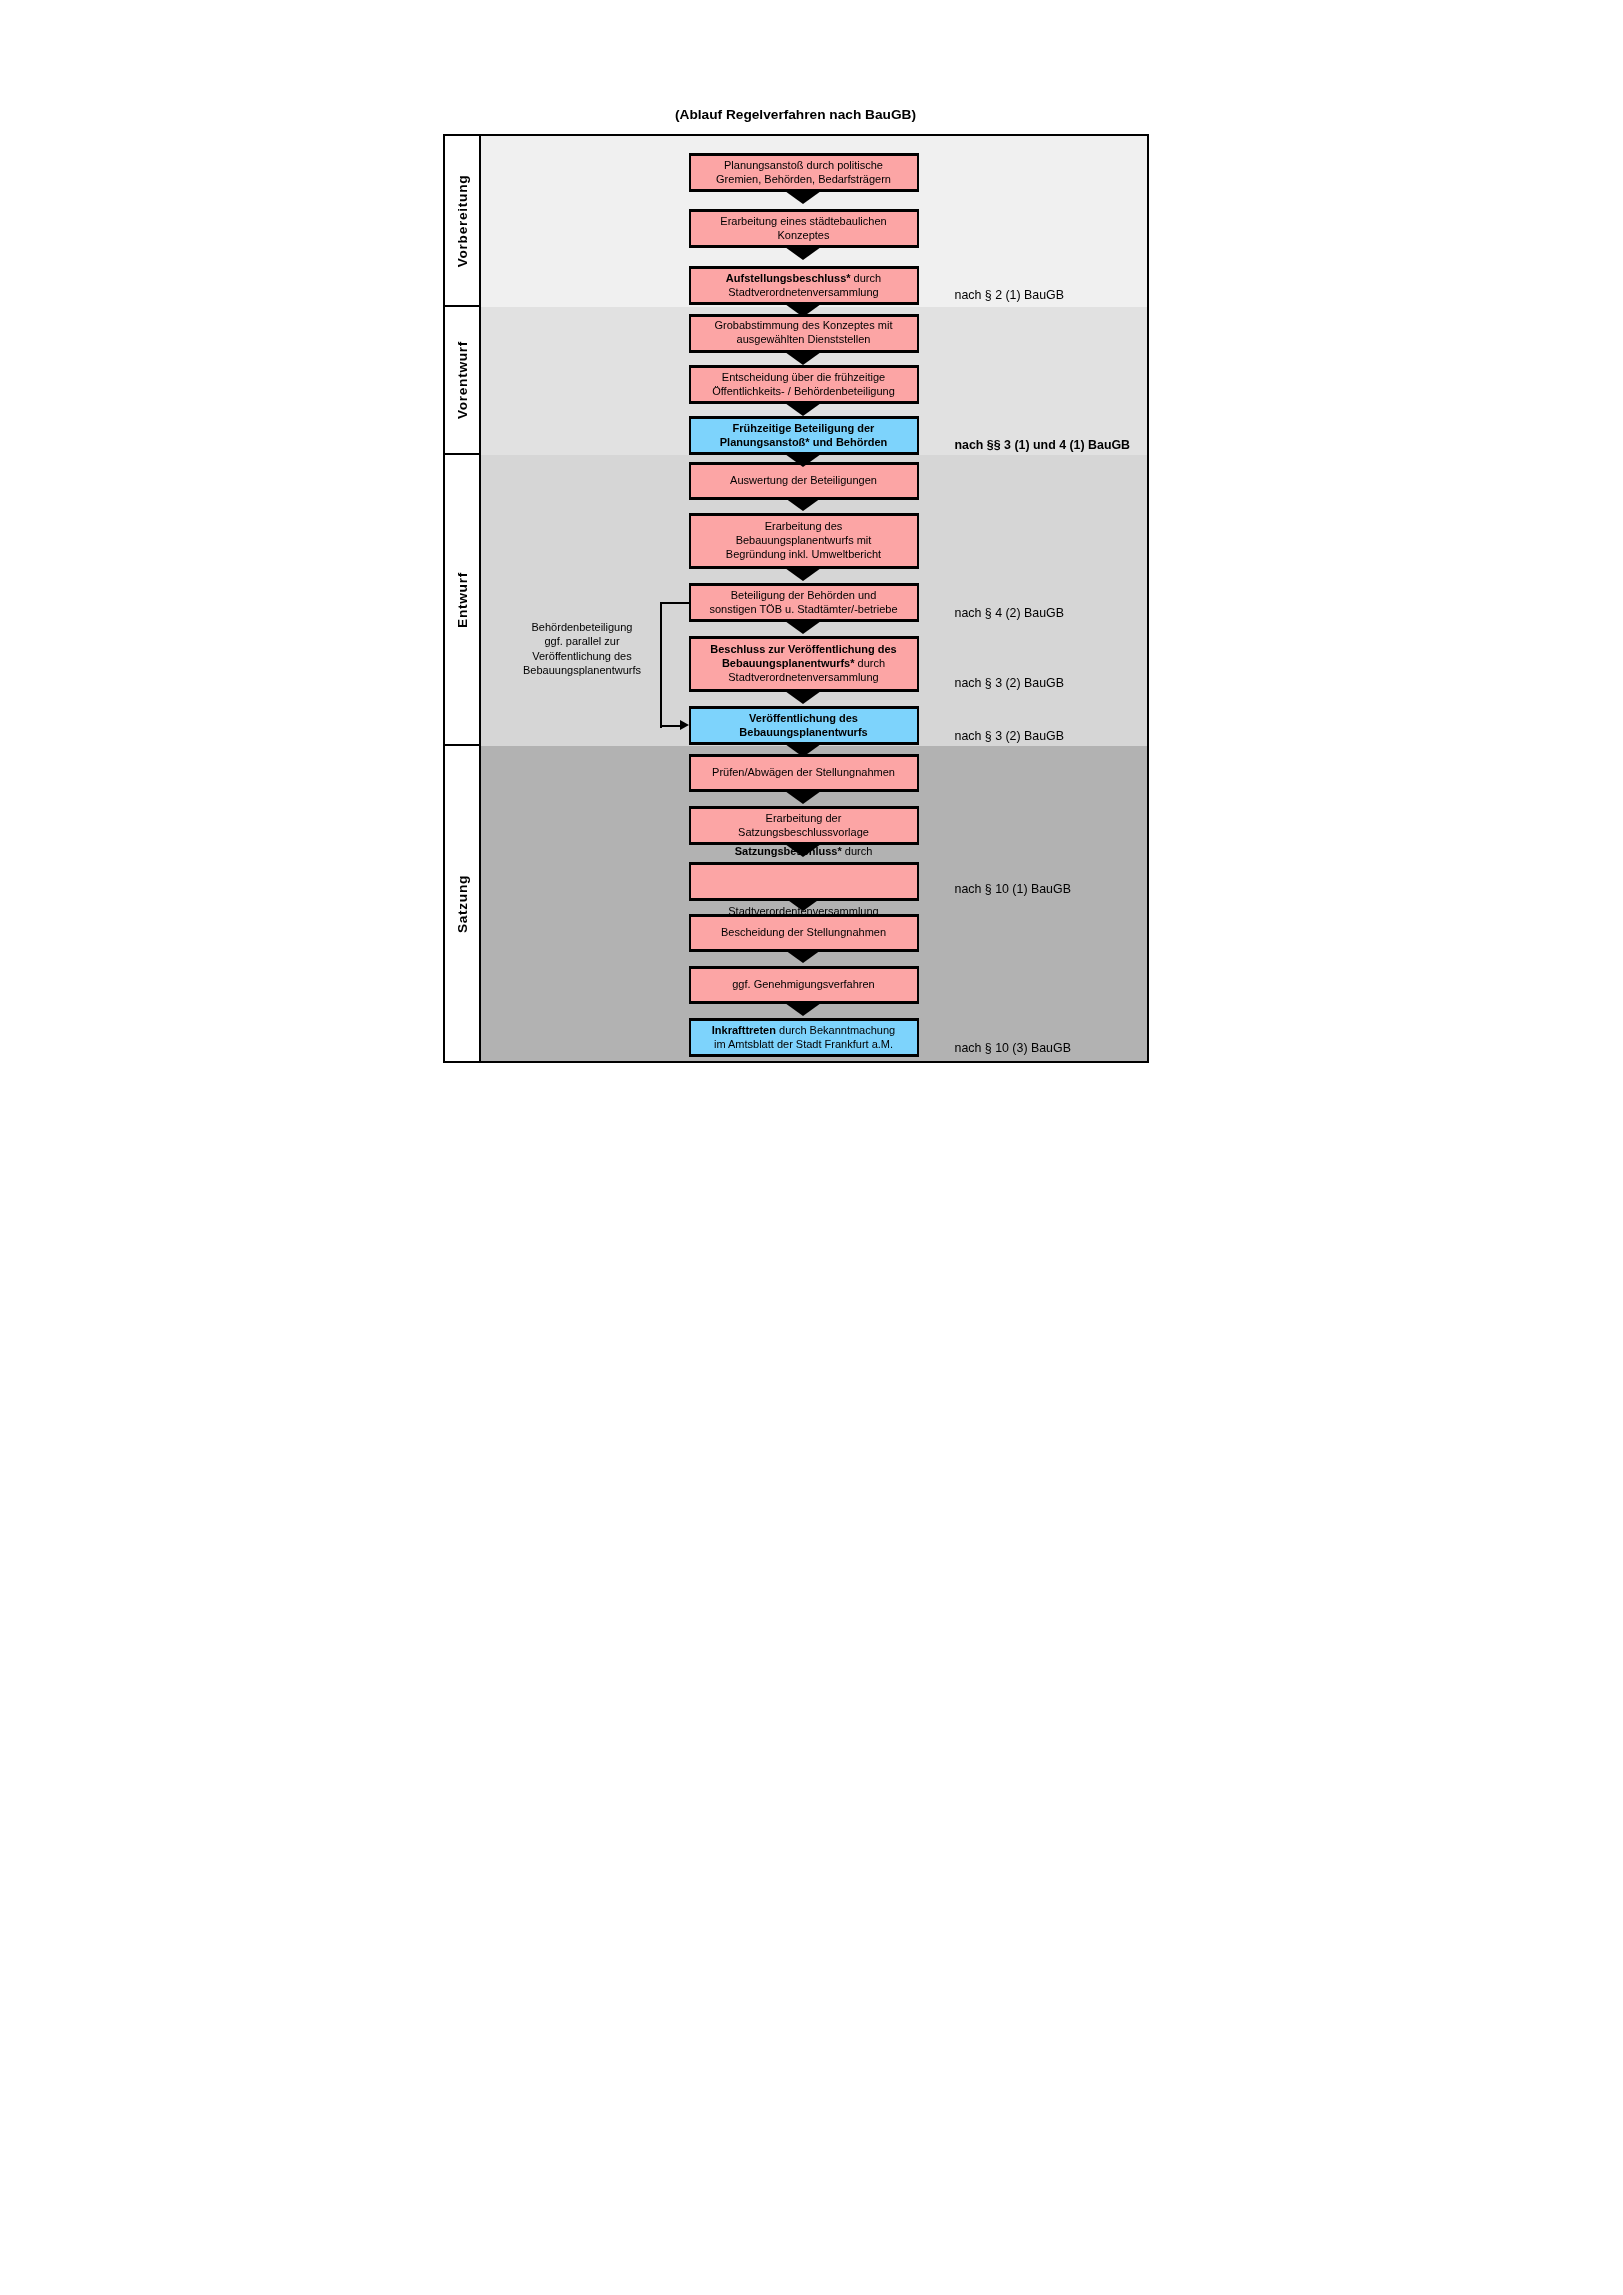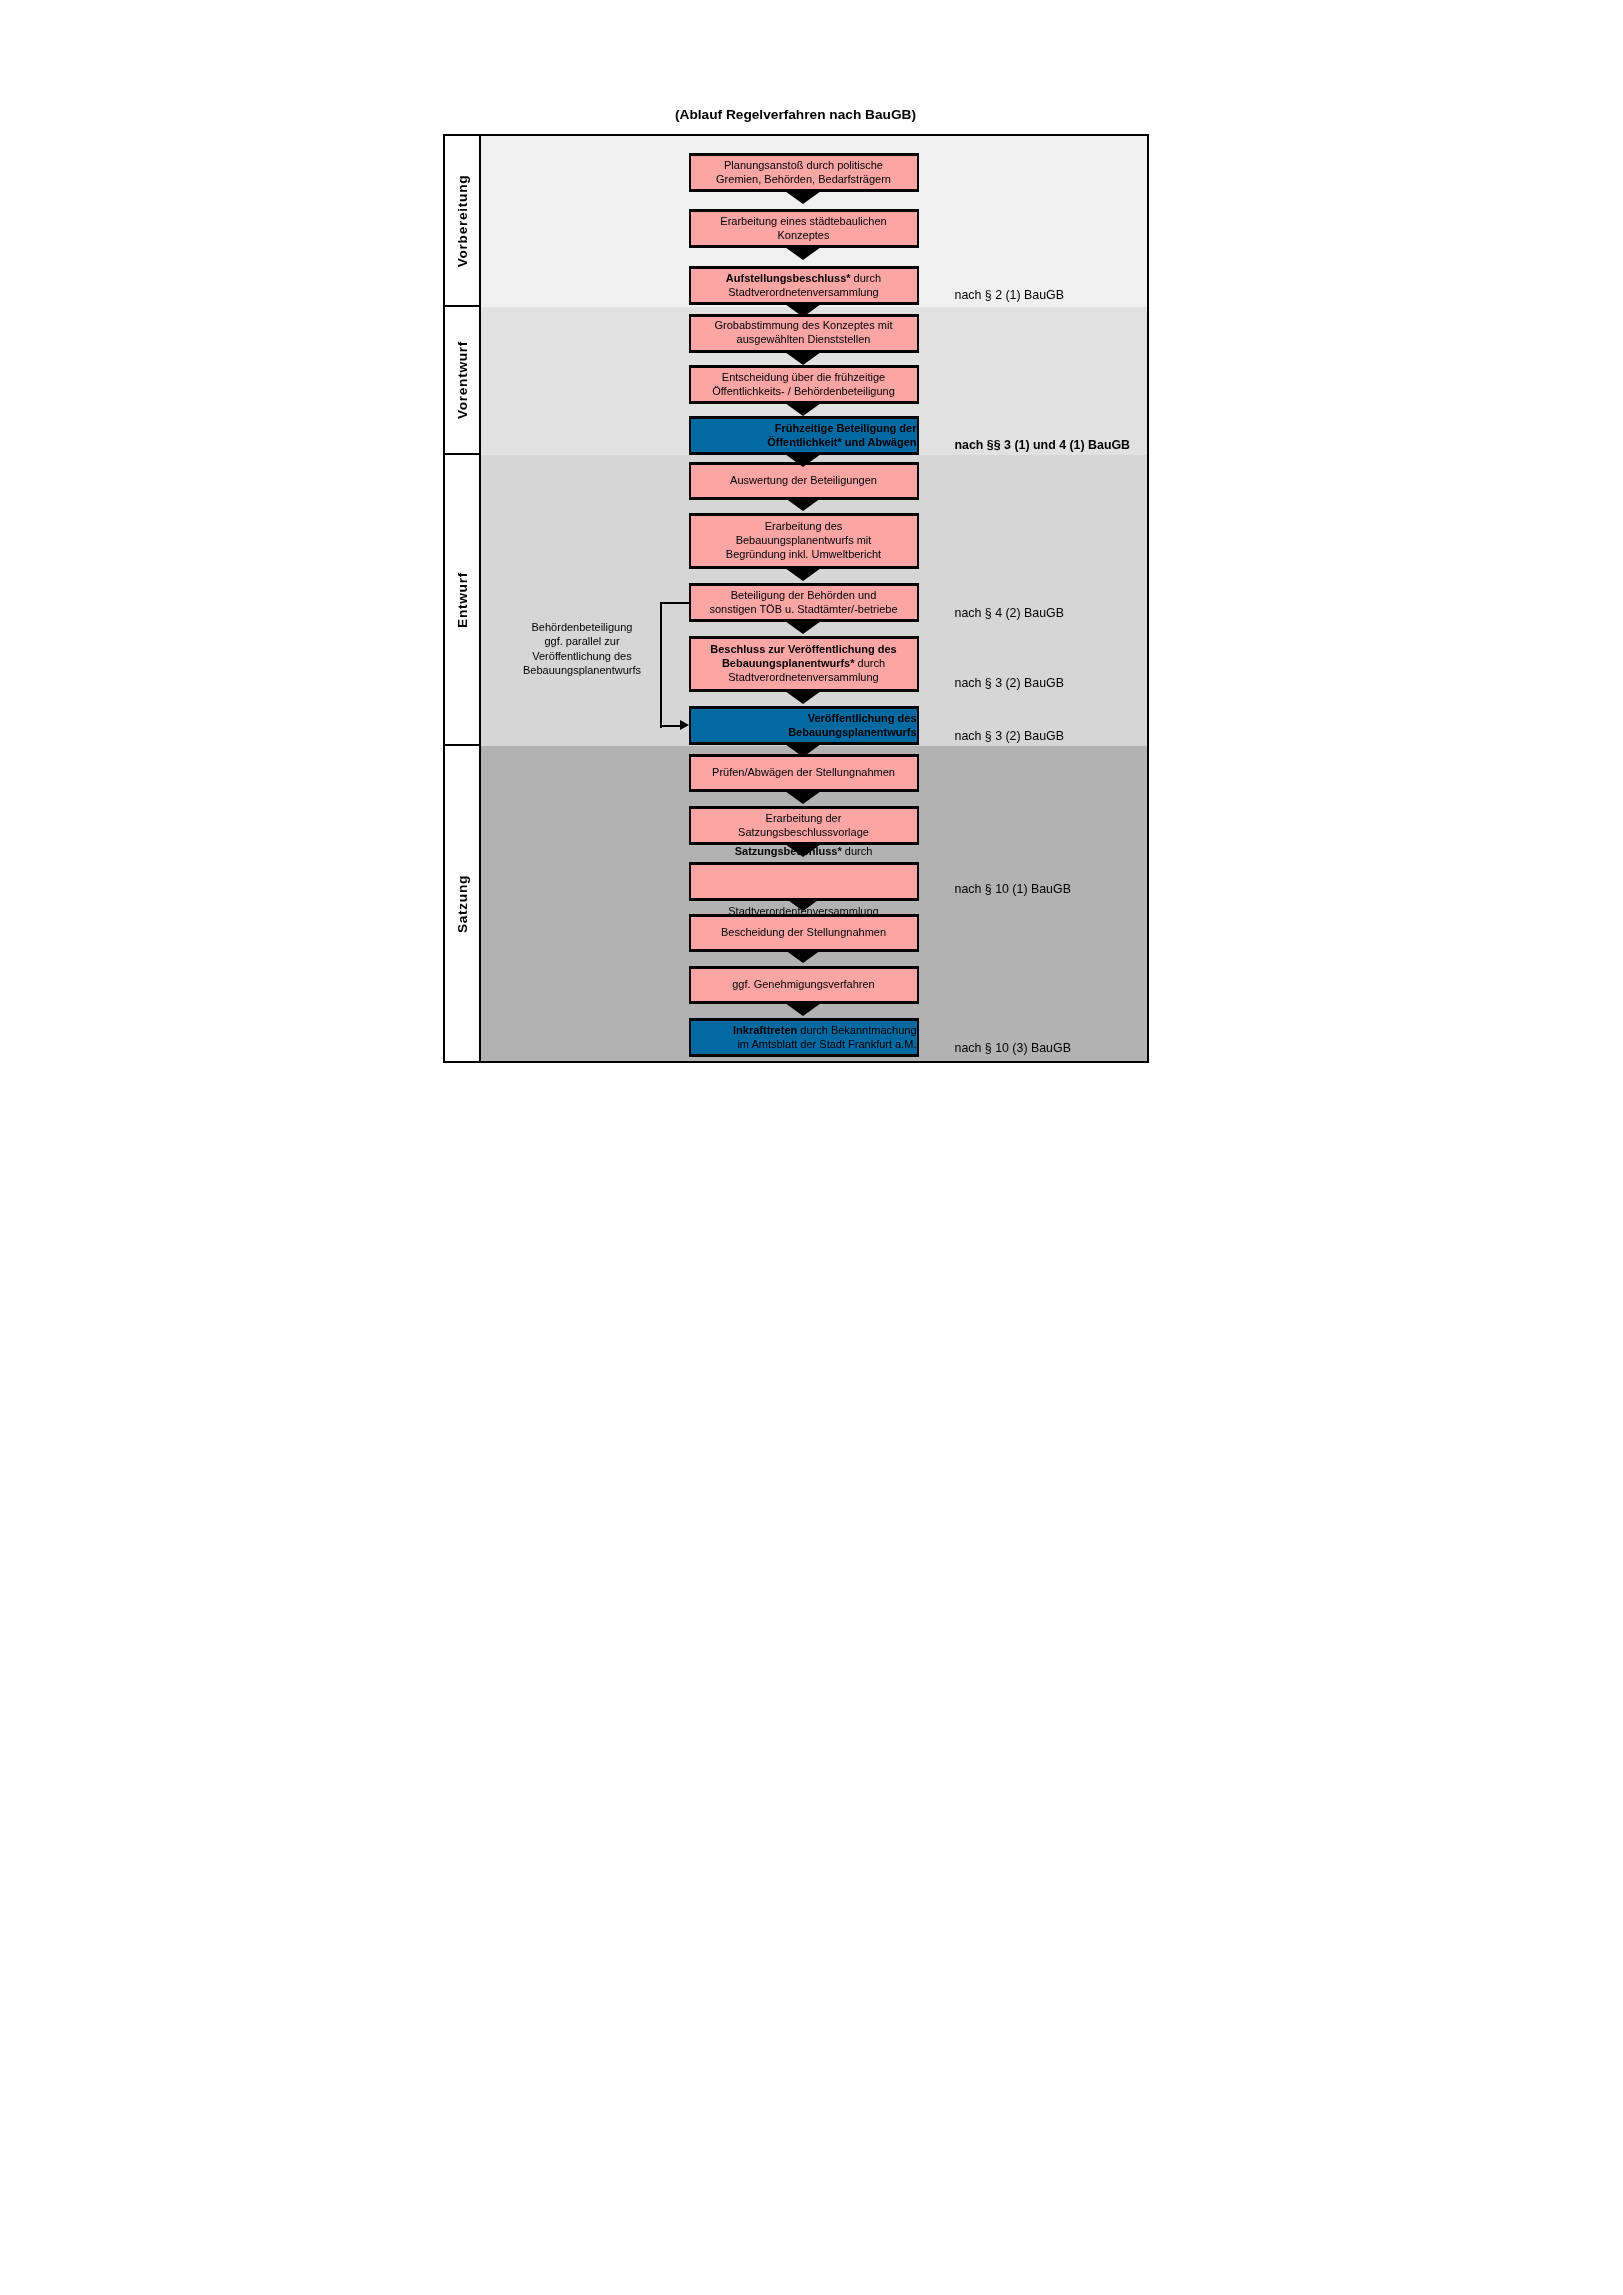--- a/index.html
+++ b/index.html
@@ -16,21 +16,21 @@
          background:#fff;border-right:2px solid #000;border-bottom:2px solid #000;}
   .srow:last-child .label-cell{border-bottom:none;}
   .label-text{position:absolute;left:50%;top:50%;
          transform:translate(-50%,-50%) rotate(-90deg);
          font-weight:bold;font-size:13.7px;white-space:nowrap;letter-spacing:0.7px;}
   .scontent{flex:1;position:relative;}
   .step{position:absolute;left:208px;width:230px;box-sizing:border-box;background:#fca5a5;
         border:2px solid #000;border-top-width:3.3px;border-bottom-width:3.3px;
         display:flex;flex-direction:column;justify-content:center;align-items:center;
         text-align:center;font-size:11px;line-height:13.7px;z-index:1;}
-  .step.blue{background:#0369a1;align-items:flex-end;}
+  .step.blue{background:#7dd3fc;}
   .b{font-weight:bold;}
   .arrow{position:absolute;left:304px;width:0;height:0;
         border-left:18.3px solid transparent;border-right:18.3px solid transparent;
         border-top:13px solid #000;z-index:3;}
   .lawref{position:absolute;left:474px;font-size:12.4px;white-space:nowrap;z-index:1;}
   .sidenote{position:absolute;left:26px;top:165px;width:151px;text-align:center;
         font-size:11px;line-height:14.4px;}
   .conn{position:absolute;background:#000;z-index:2;}
   .conn-arrowhead{position:absolute;width:0;height:0;z-index:2;
         border-top:5.2px solid transparent;border-bottom:5.2px solid transparent;
@@ -76,21 +76,21 @@
           <div class="step" style="top: 6.5px; height: 39px;">
             <div class="line"><span>Grobabstimmung des Konzeptes mit</span></div>
             <div class="line"><span>ausgewählten Dienststellen</span></div>
           </div>
           <div class="step" style="top: 58px; height: 39px;">
             <div class="line"><span>Entscheidung über die frühzeitige</span></div>
             <div class="line"><span>Öffentlichkeits- / Behördenbeteiligung</span></div>
           </div>
           <div class="step blue" style="top: 109px; height: 39px;">
             <div class="line"><span class="b">Frühzeitige Beteiligung der</span></div>
-            <div class="line"><span class="b">Öffentlichkeit* und Abwägen</span></div>
+            <div class="line"><span class="b">Planungsanstoß* und Behörden</span></div>
           </div>
           <div class="lawref" style="top: 131px; font-weight: bold;">nach §§ 3 (1) und 4 (1) BauGB</div>
           <div class="arrow" style="top: 45px;"></div>
           <div class="arrow" style="top: 96px;"></div>
           <div class="arrow" style="top: 147px;"></div>
         </div>
       </div>
       <div class="srow">
         <div class="label-cell">
           <div class="label-text">Entwurf</div>

